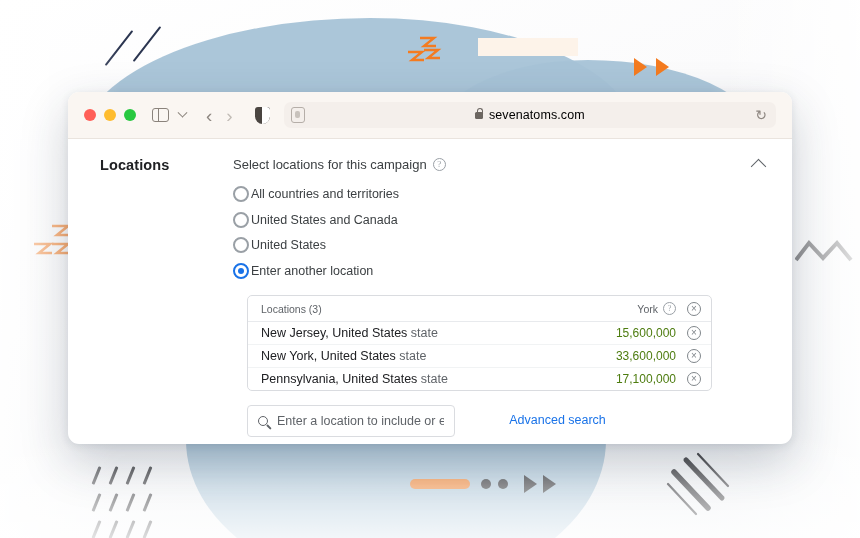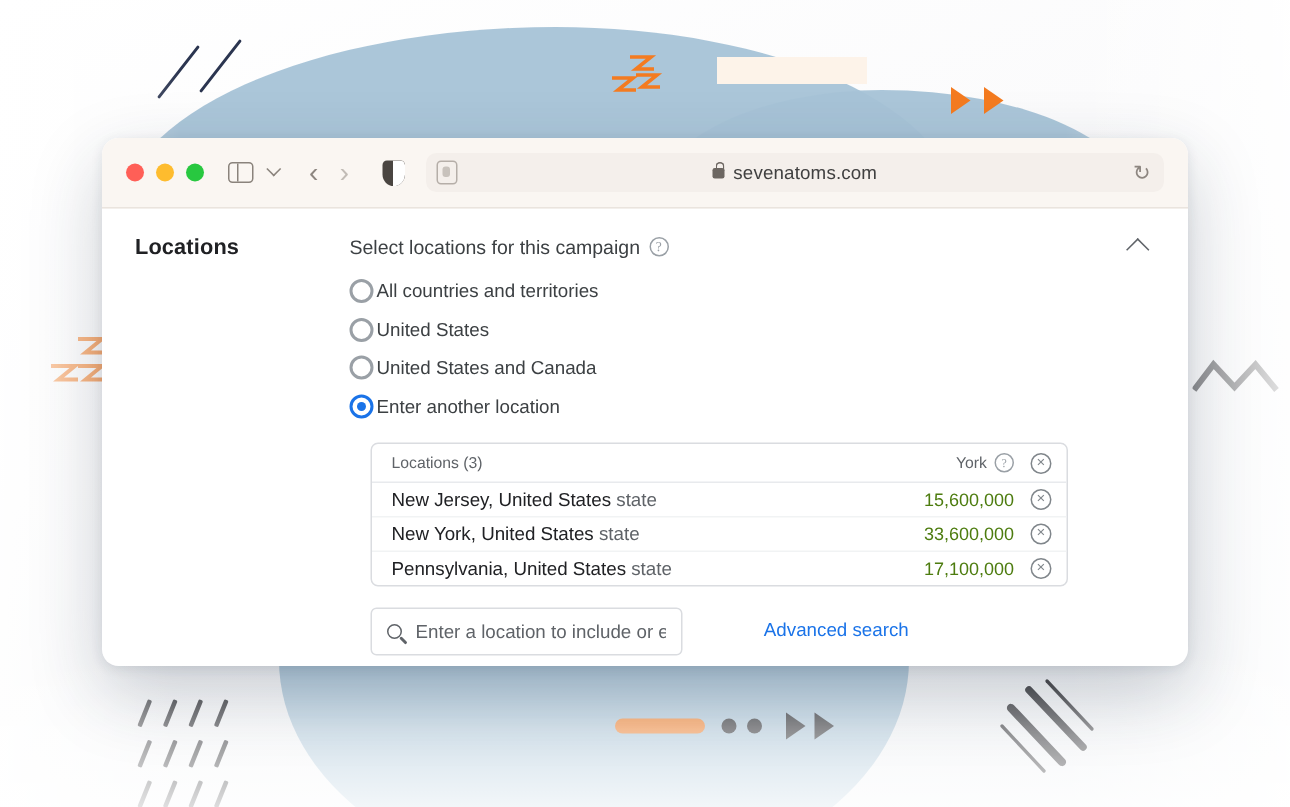--- a/index.html
+++ b/index.html
@@ -170,30 +170,30 @@
     background: #6c6661;
     border-radius: 1.5px;
     position: relative;
   }
   .lock::before {
     content:""; position:absolute; left:1.8px; top:-4px;
     width:4.4px; height:5px;
     border: 1.3px solid #6c6661; border-bottom: none;
     border-radius: 3px 3px 0 0;
   }
-  .url-text { font-size: 12.5px; color: #404040; letter-spacing: .1px; }
+  .url-text { font-size: 12.5px; color: #000000; letter-spacing: .1px; }
   .reload {
     position: absolute; right: 9px;
     font-size: 14px; color: #8d8680;
     line-height: 1;
   }
 
   
   .page { display: flex; padding: 18px 0 0 0; height: 305px; position: relative; }
-  .left-col { width: 165px; padding-left: 22px; }
+  .left-col { width: 165px; padding-left: 32px; }
   .left-title { font-size: 14.5px; font-weight: 700; color: #202124; letter-spacing: .1px; }
 
   .main-col { flex: 1; padding-right: 14px; }
   .main-head { display: flex; align-items: flex-start; justify-content: space-between; }
   .head-text { font-size: 13px; color: #3c4043; display: flex; align-items: center; gap: 6px; }
   .qmark {
     width: 13px; height: 13px; border-radius: 50%;
     border: 1.2px solid #9aa0a6; color: #9aa0a6;
     font-size: 9px; line-height: 11px; text-align: center;
     display: inline-block; font-family: "Liberation Serif", serif;
@@ -400,25 +400,25 @@
           <div class="collapse-chev"></div>
         </div>
 
         <div class="radios">
           <div class="radio-row">
             <div class="radio"></div>
             <span class="radio-label">All countries and territories</span>
           </div>
           <div class="radio-row">
             <div class="radio"></div>
-            <span class="radio-label">United States</span>
+            <span class="radio-label">United States and Canada</span>
           </div>
           <div class="radio-row">
             <div class="radio"></div>
-            <span class="radio-label">United States and Canada</span>
+            <span class="radio-label">United States</span>
           </div>
           <div class="radio-row">
             <div class="radio sel"></div>
             <span class="radio-label">Enter another location</span>
           </div>
         </div>
 
         <div class="loc-table">
           <div class="loc-head">
             <span class="loc-name">Locations (3)</span>

